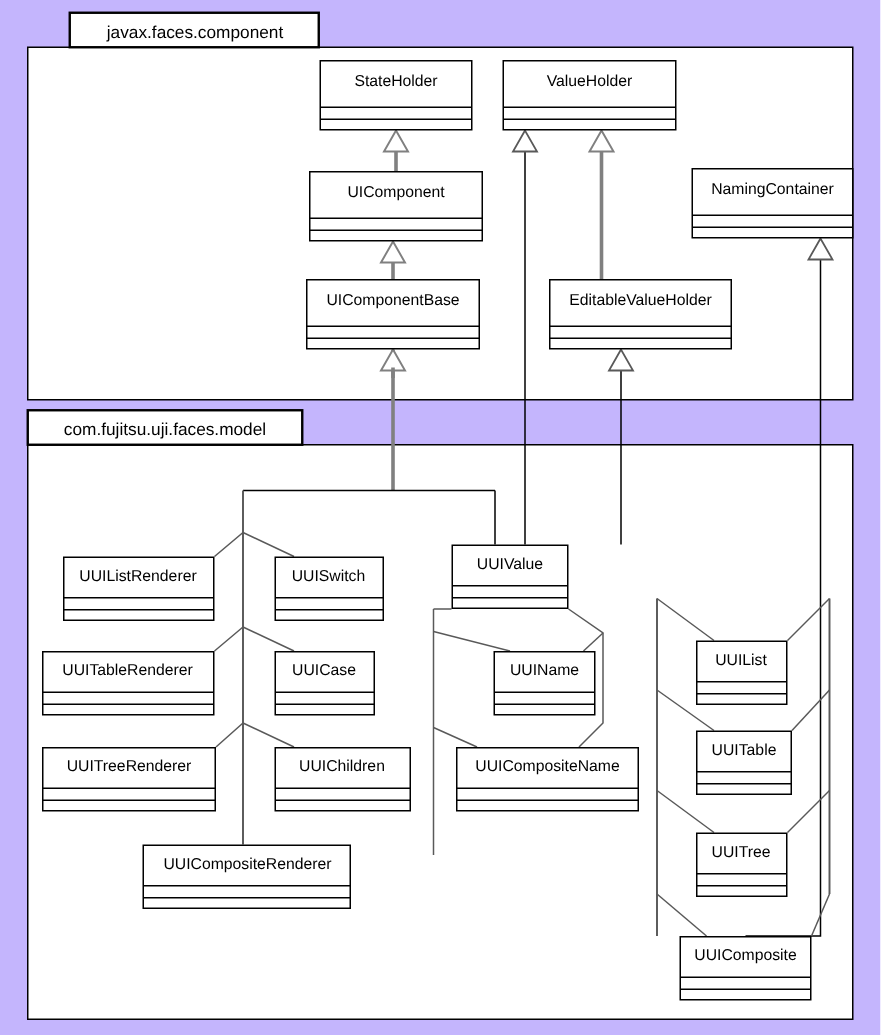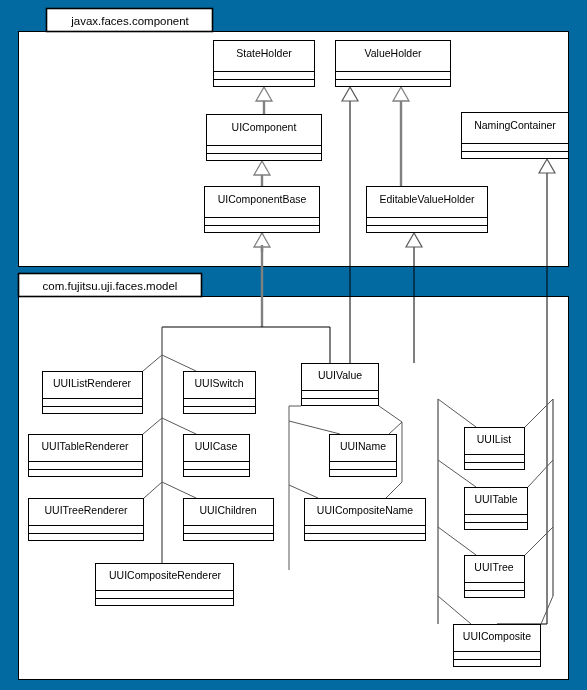--- a/index.html
+++ b/index.html
@@ -7,21 +7,21 @@
     padding: 0;
     background: #ffffff;
   }
   body {
     font-family: "Liberation Sans", sans-serif;
   }
   #diagram-root {
     position: relative;
     width: 587px;
     height: 690px;
-    background: #0369a1;
+    background: #c4b5fd;
     overflow: hidden;
   }
   #uml-svg {
     position: absolute;
     left: 0;
     top: 0;
   }
   .pkg-label-text,
   .class-name-text {
     font-family: "Liberation Sans", sans-serif;

